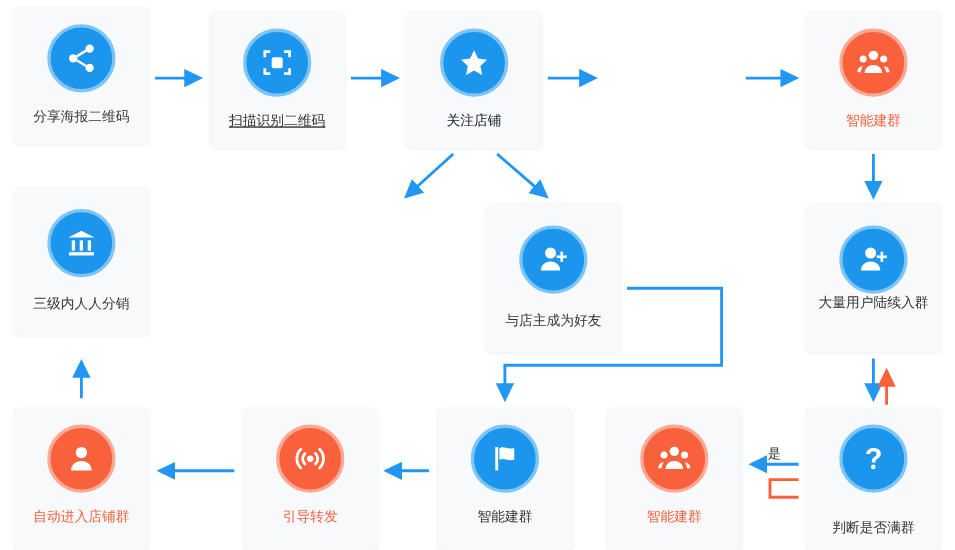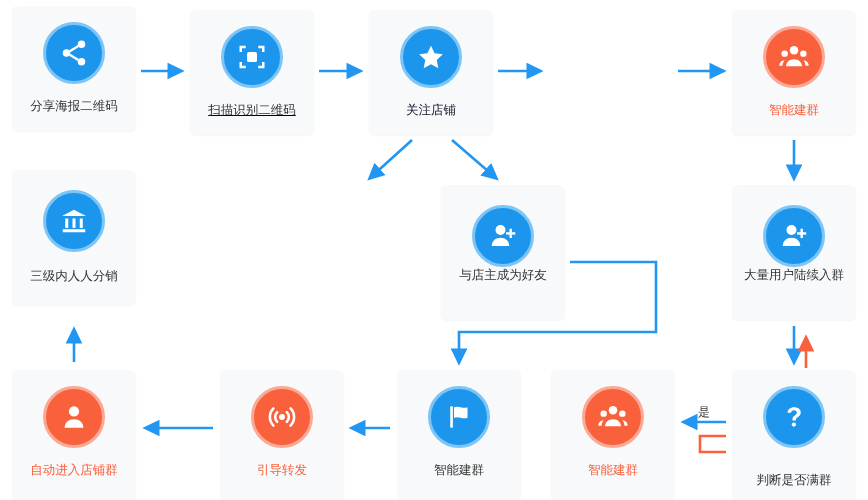--- a/index.html
+++ b/index.html
@@ -195,21 +195,21 @@
     <div class="icon-wrap">
       <div class="circle blue" style="width:62px;height:62px;">
         <svg class="glyph" width="30" height="30" viewBox="0 0 24 24" fill="#fff">
           <circle cx="10" cy="7.2" r="4"></circle>
           <path d="M3 20c0-4 3.1-6.6 7-6.6s7 2.6 7 6.6z"></path>
           <rect x="17.2" y="6.2" width="1.9" height="7.4"></rect>
           <rect x="14.4" y="9" width="7.4" height="1.9"></rect>
         </svg>
       </div>
     </div>
-    <div class="label dark" style="margin-top:0;">与店主成为好友</div>
+    <div class="label dark" style="margin-top:16px;">与店主成为好友</div>
   </div>
 
   <div class="card" style="left:732px; top:185px; width:124px; height:135px; padding-top:20px;">
     <div class="icon-wrap">
       <div class="circle blue" style="width:62px;height:62px;">
         <svg class="glyph" width="30" height="30" viewBox="0 0 24 24" fill="#fff">
           <circle cx="10" cy="7.2" r="4"></circle>
           <path d="M3 20c0-4 3.1-6.6 7-6.6s7 2.6 7 6.6z"></path>
           <rect x="17.2" y="6.2" width="1.9" height="7.4"></rect>
           <rect x="14.4" y="9" width="7.4" height="1.9"></rect>

